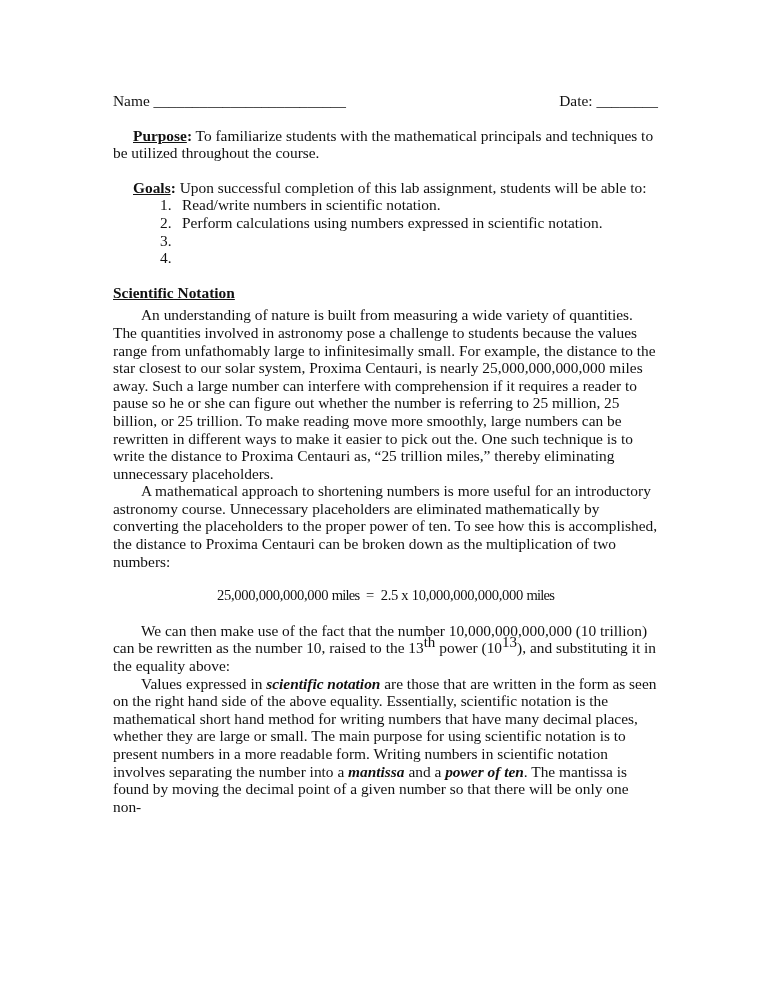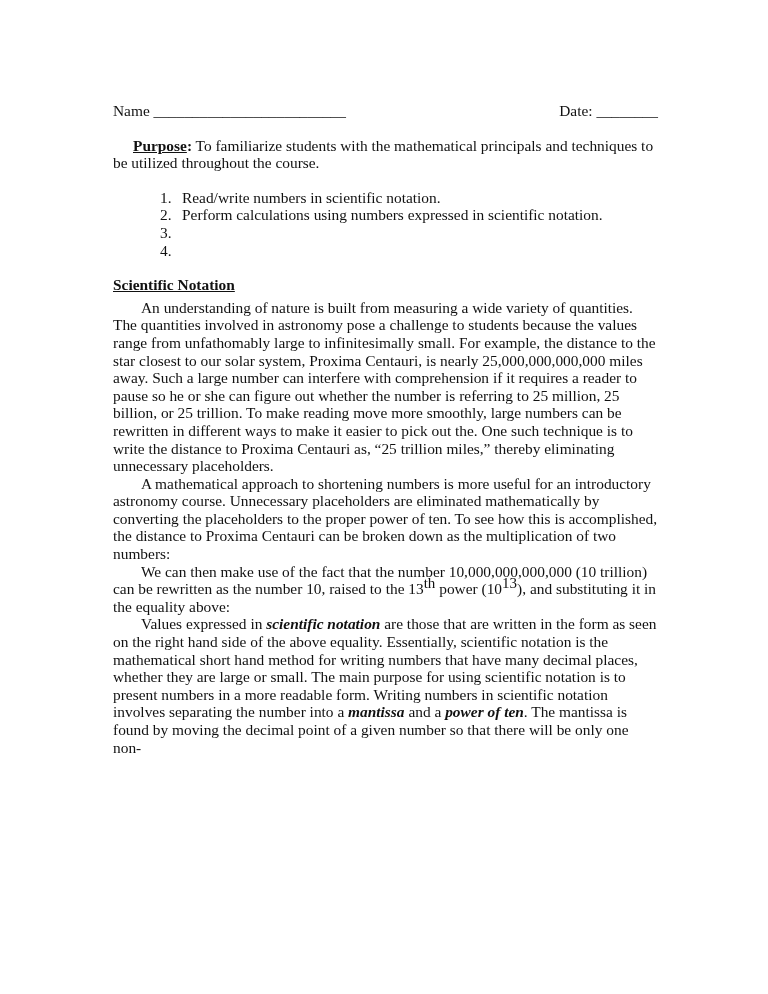--- a/index.html
+++ b/index.html
@@ -4,21 +4,21 @@
 <style>
   html, body { margin: 0; padding: 0; background: #ffffff; }
   body {
     width: 768px; height: 994px; overflow: hidden; position: relative;
     font-family: "Liberation Serif", "DejaVu Serif", serif;
     color: #111111;
     font-size: 15.4px;
     line-height: 17.6px;
   }
   .page { position: absolute; left: 113px; top: 92px; width: 545px; }
-  .row { display: flex; justify-content: space-between; margin-top: 10px; }
+  .row { display: flex; justify-content: space-between; }
   .blank { letter-spacing: 0; }
   .title { text-align: center; font-weight: bold; margin-top: 18px; }
   .sec { margin-top: 17px; }
   .label { font-weight: bold; text-decoration: underline; margin-left: 20px; }
   .colon { font-weight: bold; }
   ol.goals { margin: 0; padding: 0 0 0 47px; list-style: none; }
   ol.goals li { display: flex; }
   ol.goals .num { width: 22px; display: inline-block; }
   .heading { font-weight: bold; text-decoration: underline; margin-top: 17px; }
   p { margin: 0; }
@@ -44,20 +44,21 @@
       <span>Date:</span>
       <span> </span>
       <span class="blank">________</span>
     </span>
   </div>
 
 
   <p class="sec"><span class="label">Purpose</span><span class="colon">:</span><span> To familiarize students with the mathematical principals and techniques to be utilized throughout the course.</span></p>
 
   <div class="sec">
+    <p><span class="label">Goals</span><span class="colon">:</span><span> Upon successful completion of this lab assignment, students will be able to:</span></p>
     <ol class="goals">
       <li>
           <span class="num">1.</span>
           <span>Read/write numbers in scientific notation.</span>
         </li>
       <li>
           <span class="num">2.</span>
           <span>Perform calculations using numbers expressed in scientific notation.</span>
         </li>
       <li>
@@ -67,19 +68,22 @@
           <span class="num">4.</span>
         </li>
     </ol>
   </div>
 
   <div class="heading">Scientific Notation</div>
 
   <p class="para gap">An understanding of nature is built from measuring a wide variety of quantities.  The quantities involved in astronomy pose a challenge to students because the values range from unfathomably large to infinitesimally small.  For example, the distance to the star closest to our solar system, Proxima Centauri, is nearly 25,000,000,000,000 miles away. Such a large number can interfere with comprehension if it requires a reader to pause so he or she can figure out whether the number is referring to 25 million, 25 billion, or 25 trillion.  To make reading move more smoothly, large numbers can be rewritten in different ways to make it easier to pick out the.  One such technique is to write the distance to Proxima Centauri as, “25 trillion miles,” thereby eliminating unnecessary placeholders.</p>
   <p class="para">A mathematical approach to shortening numbers is more useful for an introductory astronomy course.  Unnecessary placeholders are eliminated mathematically by converting the placeholders to the proper power of ten.  To see how this is accomplished, the distance to Proxima Centauri can be broken down as the multiplication of two numbers:</p>
 
+  <div class="eq">
+    <span>25,000,000,000,000 </span><span class="miles">miles</span><span style="white-space:pre">  =  </span><span>2.5 x 10,000,000,000,000 </span><span class="miles">miles</span>
+  </div>
 
   <p class="para"><span>We can then make use of the fact that the number 10,000,000,000,000 (10 trillion) can be rewritten as the number 10, raised to the 13</span><sup>th</sup><span> power (10</span><sup>13</sup><span>), and substituting it in the equality above:</span></p>
 
 
   <p class="para"><span>Values expressed in </span><span class="bi">scientific notation</span><span> are those that are written in the form as seen on the right hand side of the above equality.  Essentially, scientific notation is the mathematical short hand method for writing numbers that have many decimal places, whether they are large or small.  The main purpose for using scientific notation is to present numbers in a more readable form.  Writing numbers in scientific notation involves separating the number into a </span><span class="bi">mantissa</span><span> and a </span><span class="bi">power of ten</span><span>.  The mantissa is found by moving the decimal point of a given number so that there will be only one non-</span></p>
 
 </div>
 
 </body></html>

